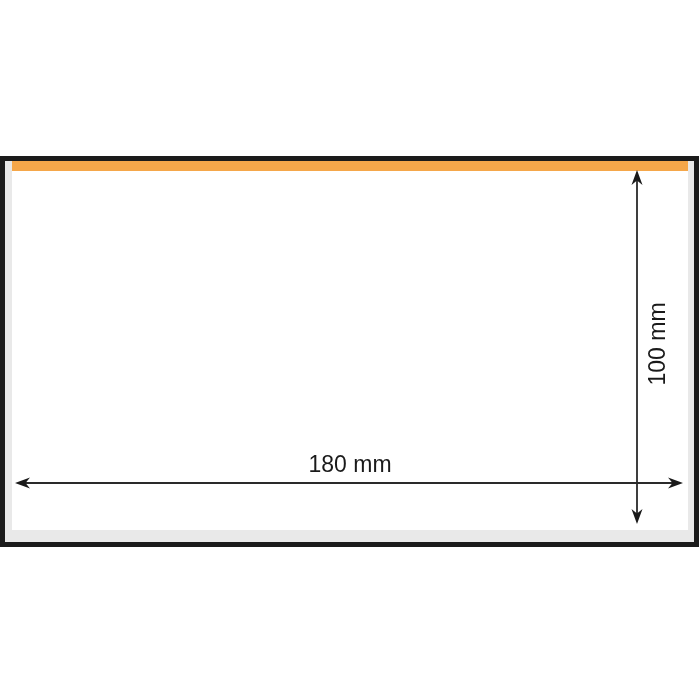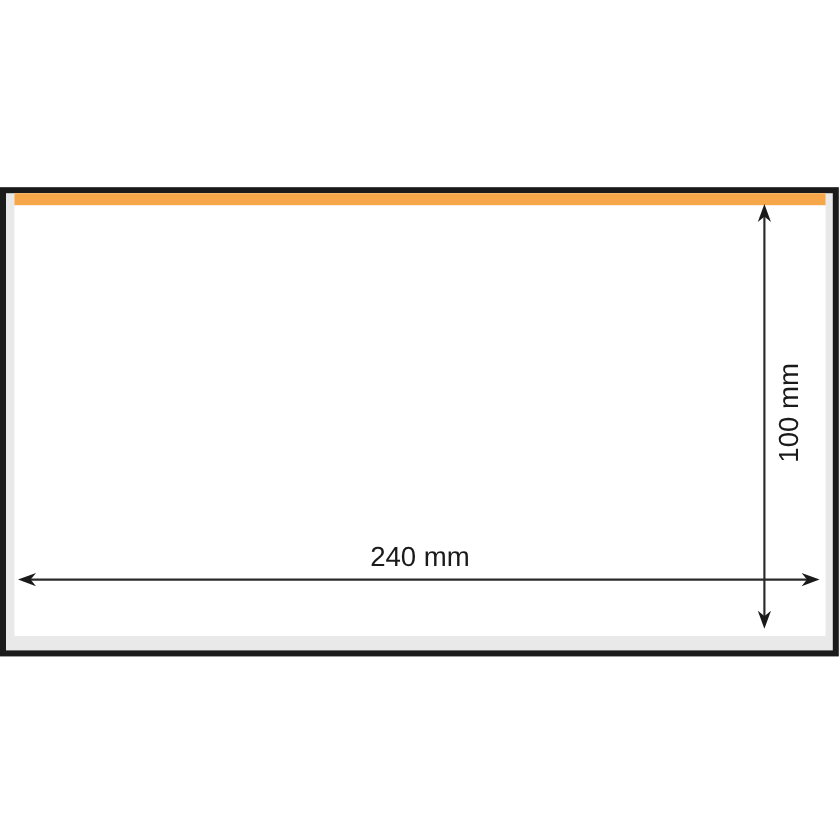--- a/index.html
+++ b/index.html
@@ -90,17 +90,17 @@
       <path d="M683,483 L668,477.5 L672.5,483 L668,488.5 Z" fill="#1a1a1a"></path>
     </g>
 
     <g>
       <line x1="637" y1="177" x2="637" y2="517" stroke="#2a2a2a" stroke-width="1.8"></line>
       <path d="M637,170 L631.5,185 L637,180.5 L642.5,185 Z" fill="#1a1a1a"></path>
       <path d="M637,524 L631.5,509 L637,513.5 L642.5,509 Z" fill="#1a1a1a"></path>
     </g>
   </svg>
 
-  <div class="dim-label dim-label-width">240 mm</div>
+  <div class="dim-label dim-label-width">180 mm</div>
 
   <div class="dim-label dim-label-height">100 mm</div>
 
 </div>
 
 </body></html>

